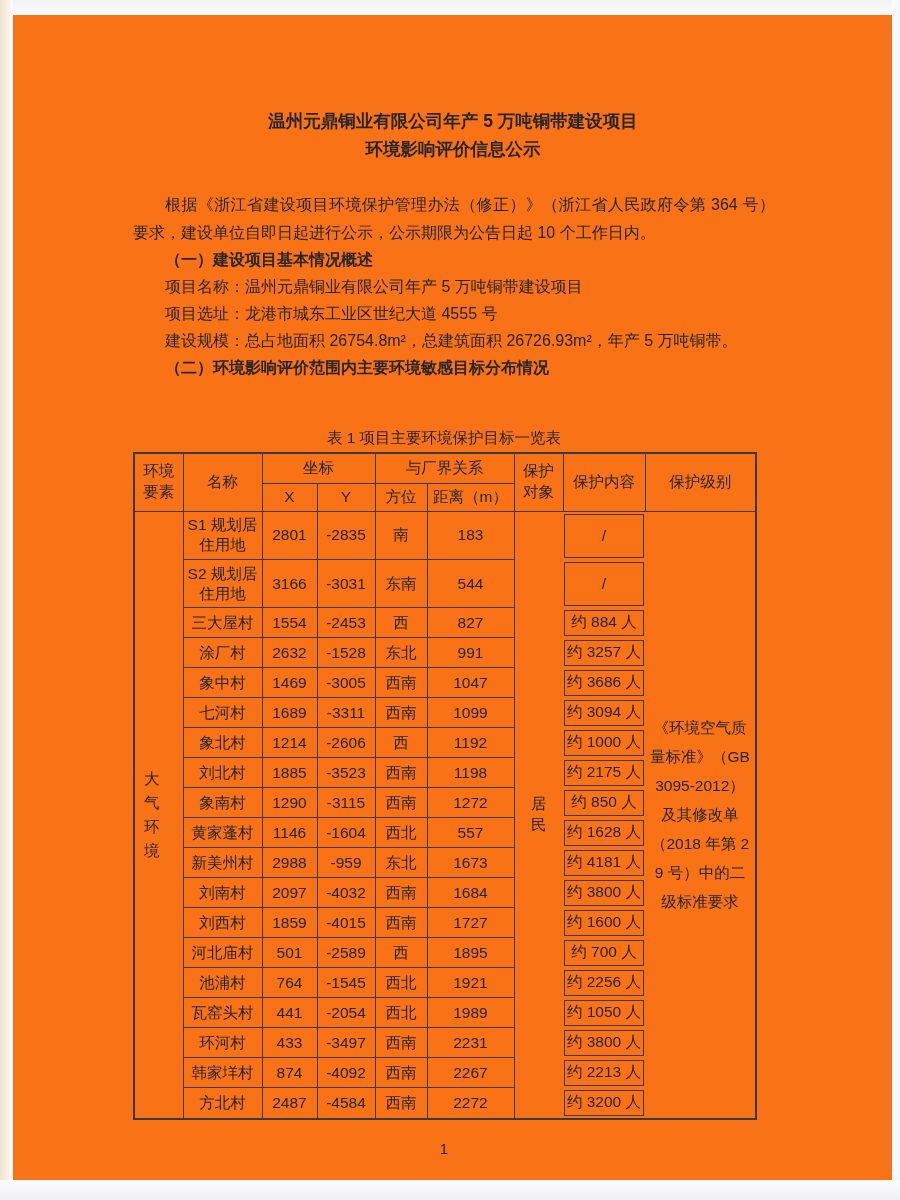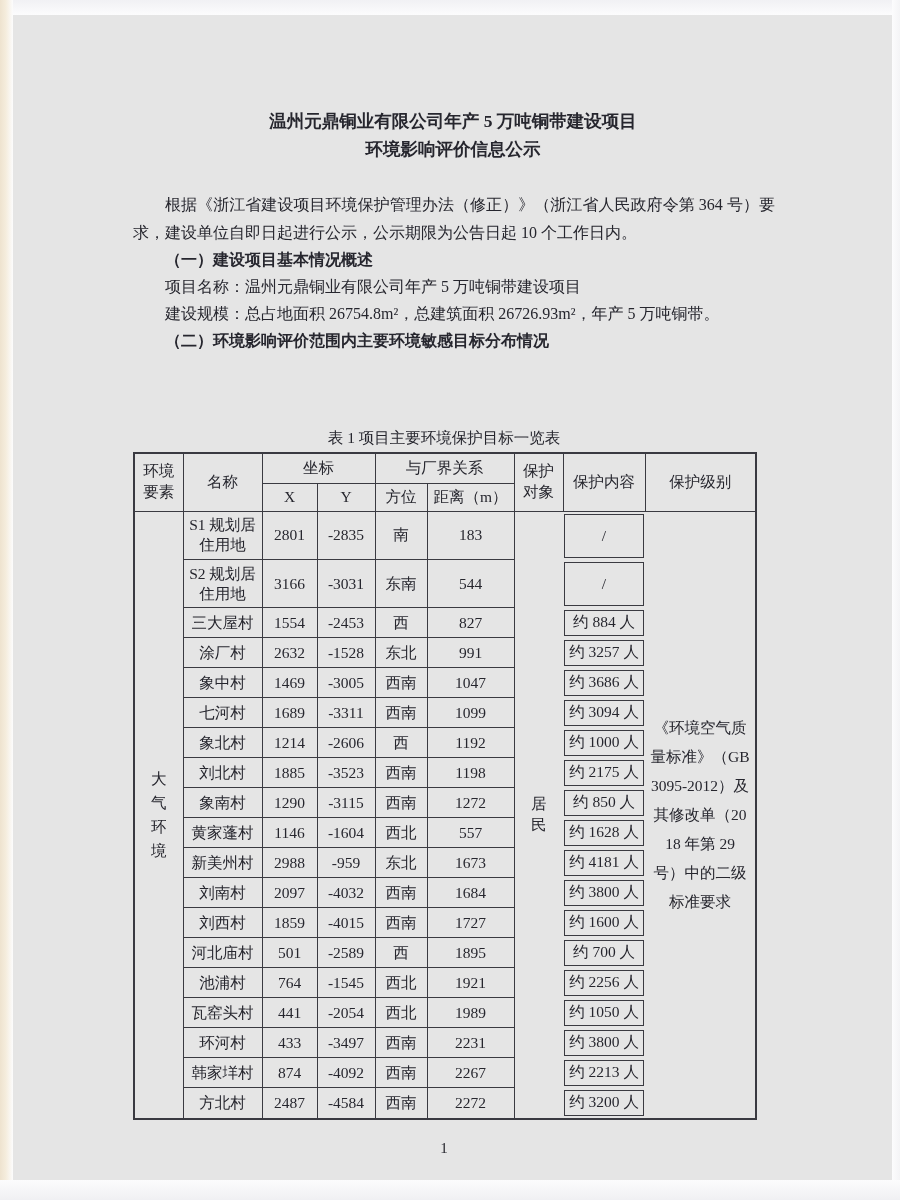--- a/index.html
+++ b/index.html
@@ -1,19 +1,19 @@
 <!DOCTYPE html>
 <html lang="zh"><head>
 <meta charset="utf-8">
 <style>
   html,body { margin:0; padding:0; }
   .page {
     position:relative; width:900px; height:1200px;
-    background:#e5e5e5; overflow:hidden;
-    font-family:Liberation Serif, serif;
+    background:#f97316; overflow:hidden;
+    font-family:Liberation Sans, sans-serif;
     color:#26262e;
   }
   
   .edge-left  { position:absolute; left:0; top:0; width:13px; height:1200px;
                 background:linear-gradient(90deg,#eee3cf 0%,#f5eddd 45%,#fcfcfd 100%); }
   .edge-top   { position:absolute; left:0; top:0; width:900px; height:15px;
                 background:linear-gradient(180deg,#f1f1f4 0%,#fcfcfd 100%); }
   .edge-bottom{ position:absolute; left:0; bottom:0; width:900px; height:20px;
                 background:linear-gradient(0deg,#f0f0f3 0%,#fcfcfd 100%); }
   .edge-right { position:absolute; right:0; top:0; width:8px; height:1200px;
@@ -31,21 +31,21 @@
                text-align:center; font-size:15.5px; }
 
   table.t { position:absolute; left:133px; top:452px; width:622px;
             border-collapse:collapse; table-layout:fixed;
             font-size:15.5px; border:2px solid #3a3a41; }
   .t th { border:1px solid #3a3a41; font-weight:normal; padding:0; text-align:center; }
   .t td { vertical-align:middle; }
   .t td.c { border:1px solid #3a3a41; text-align:center; padding:0 1px; line-height:20px; }
   .t tr.h1 { height:30px; } .t tr.h2 { height:28px; }
   .t tbody tr { height:30px; } .t tbody tr.tall { height:48px; }
-  .t td.env   { border-right:1px solid #3a3a41; text-align:center; padding:7px 9px; line-height:24px; }
+  .t td.env   { border-right:1px solid #3a3a41; padding:7px 9px; line-height:24px; }
   .t td.obj   { border-left:1px solid #3a3a41; text-align:center; padding:0 9px; }
   .t td.level { text-align:center; padding:16px 5px; word-break:break-all; line-height:29px; }
   .t td.cc    { padding:0 1px; }
   .box { border:1px solid #3a3a41; height:24px; margin:2px 0;
          display:flex; align-items:center; justify-content:center; }
   tr.tall .box { height:42px; }
 
   .pagenum { position:absolute; left:133px; top:1140px; width:622px;
              text-align:center; font-size:15px; }
 </style>
@@ -61,20 +61,21 @@
   <div class="doc-title">
     <div>温州元鼎铜业有限公司年产 5 万吨铜带建设项目</div>
     <div>环境影响评价信息公示</div>
   </div>
 
   <div class="intro">根据《浙江省建设项目环境保护管理办法（修正）》（浙江省人民政府令第 364 号）要求，建设单位自即日起进行公示，公示期限为公告日起 10 个工作日内。</div>
 
   <div class="block">
     <div class="hd">（一）建设项目基本情况概述</div>
     <div>项目名称：温州元鼎铜业有限公司年产 5 万吨铜带建设项目</div>
+    <div>项目选址：龙港市城东工业区世纪大道 4555 号</div>
     <div>建设规模：总占地面积 26754.8m²，总建筑面积 26726.93m²，年产 5 万吨铜带。</div>
     <div class="hd">（二）环境影响评价范围内主要环境敏感目标分布情况</div>
   </div>
 
   <div class="caption">表 1  项目主要环境保护目标一览表</div>
 
   <table class="t">
     <colgroup>
       <col style="width:49px">
         <col style="width:79px">

